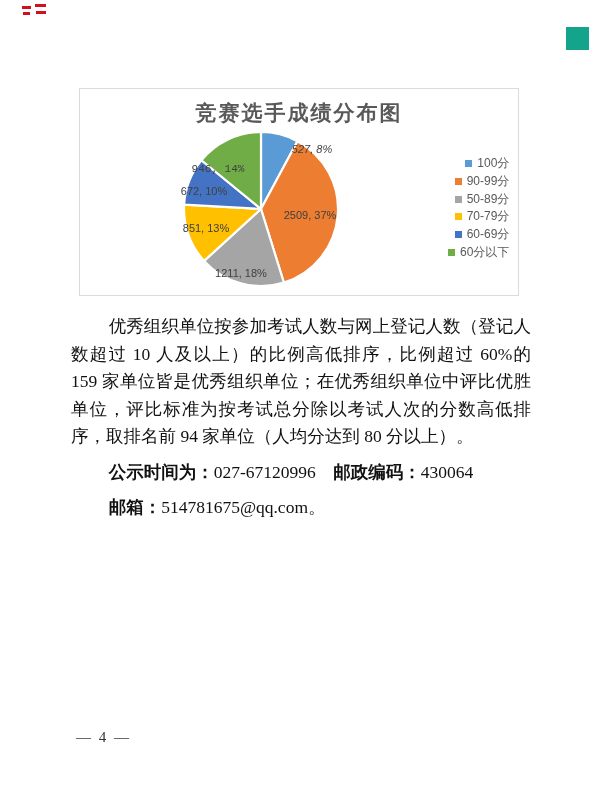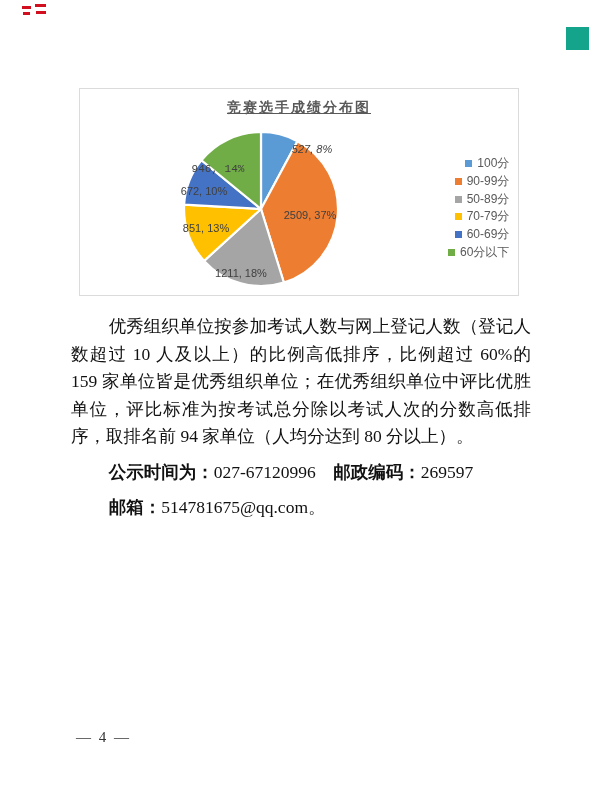--- a/index.html
+++ b/index.html
@@ -14,21 +14,21 @@
   .teal-square{position:absolute;left:566px;top:27px;width:23px;height:23px;}
 
   
   .chart-panel{
     position:absolute;left:79px;top:88px;width:440px;height:208px;
     border:1px solid #dbdbdb;background:#ffffff;box-sizing:border-box;
     font-family:"Liberation Sans","DejaVu Sans",sans-serif;
   }
   .chart-title{
     position:absolute;left:0;top:10px;width:100%;text-align:center;
-    font-size:14px;font-weight:700;color:#595959;letter-spacing:2px;text-decoration:underline;
+    font-size:21px;font-weight:700;color:#595959;letter-spacing:2px;
   }
   .pie-svg{position:absolute;left:0;top:0;}
   .slice-label{
     position:absolute;transform:translate(-50%,-50%);
     font-size:11px;color:#404040;white-space:nowrap;
   }
   .legend{position:absolute;left:368px;top:66px;}
   .legend-item{display:flex;align-items:center;height:17.7px;justify-content:flex-end;}
   .legend-swatch{width:7px;height:7px;margin-right:5px;flex:0 0 auto;}
   .legend-label{font-size:12px;color:#595959;white-space:nowrap;}
@@ -98,17 +98,17 @@
       </div>
       <div class="legend-item">
         <span class="legend-swatch" style="background: rgb(112, 173, 71);"></span>
         <span class="legend-label">60分以下</span>
       </div>
     </div>
 </div>
 
 <div class="doc-text" id="doc-text">
     <p><span>优秀组织单位按参加考试人数与网上登记人数（登记人数超过 10 人及以上）的比例高低排序，比例超过 60%的 159 家单位皆是优秀组织单位；在优秀组织单位中评比优胜单位，评比标准为按考试总分除以考试人次的分数高低排序，取排名前 94 家单位（人均分达到 80 分以上）。</span></p>
-    <p><span class="b">公示时间为：</span><span>027-67120996</span><span>  </span><span class="b">邮政编码：</span><span>269597</span></p>
+    <p><span class="b">公示时间为：</span><span>027-67120996</span><span>  </span><span class="b">邮政编码：</span><span>430064</span></p>
     <p><span class="b">邮箱：</span><span>514781675@qq.com。</span></p>
   </div>
 
 <div class="page-footer">— 4 —</div>
 
 </body></html>

